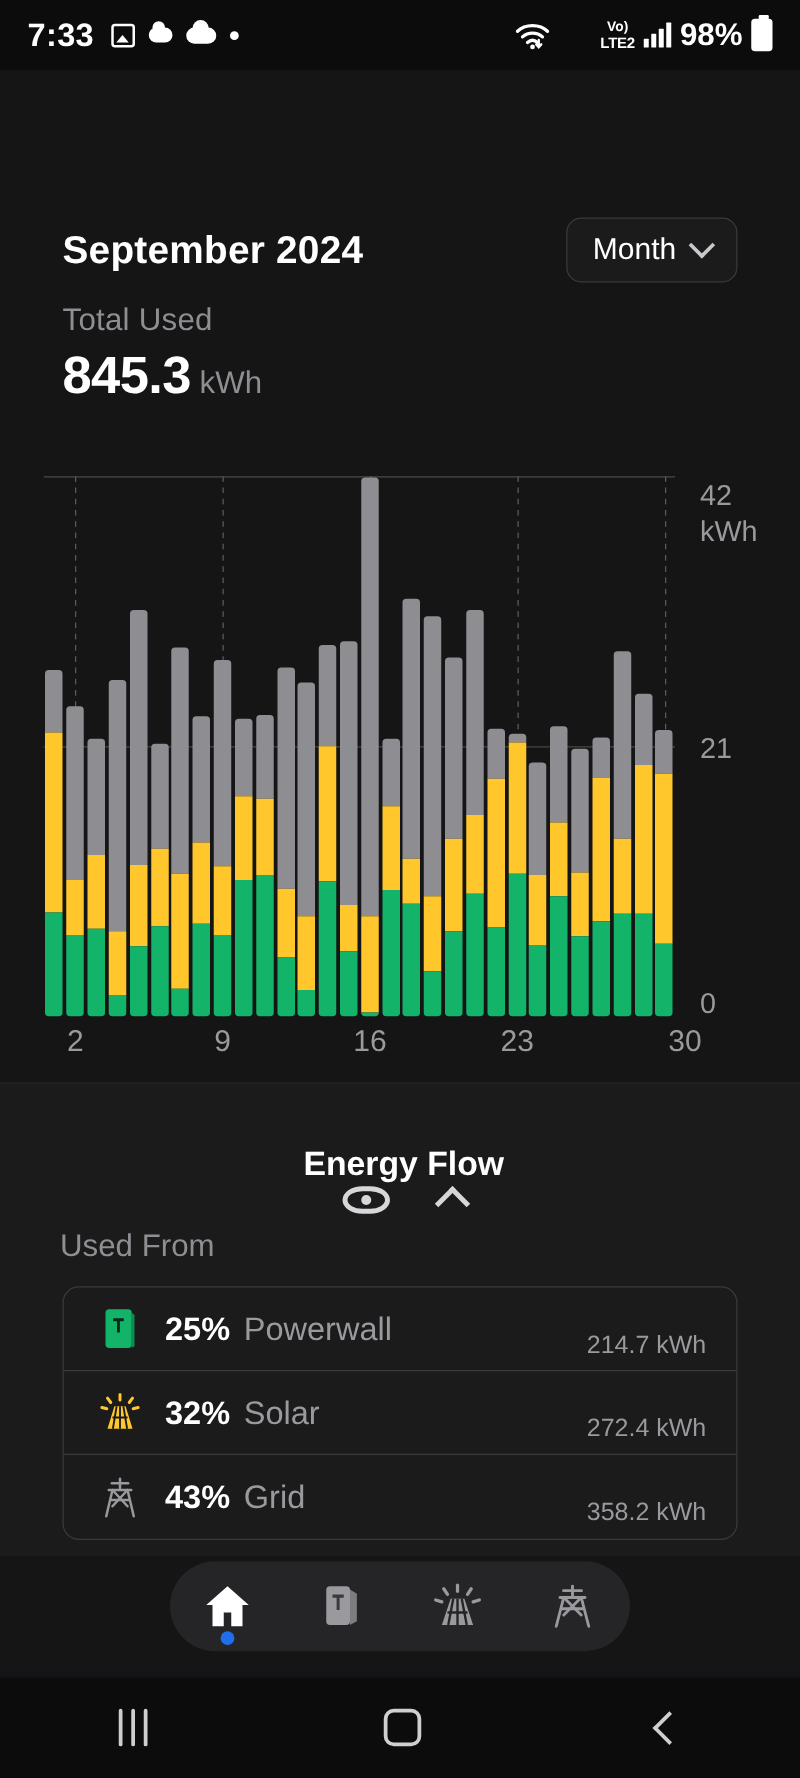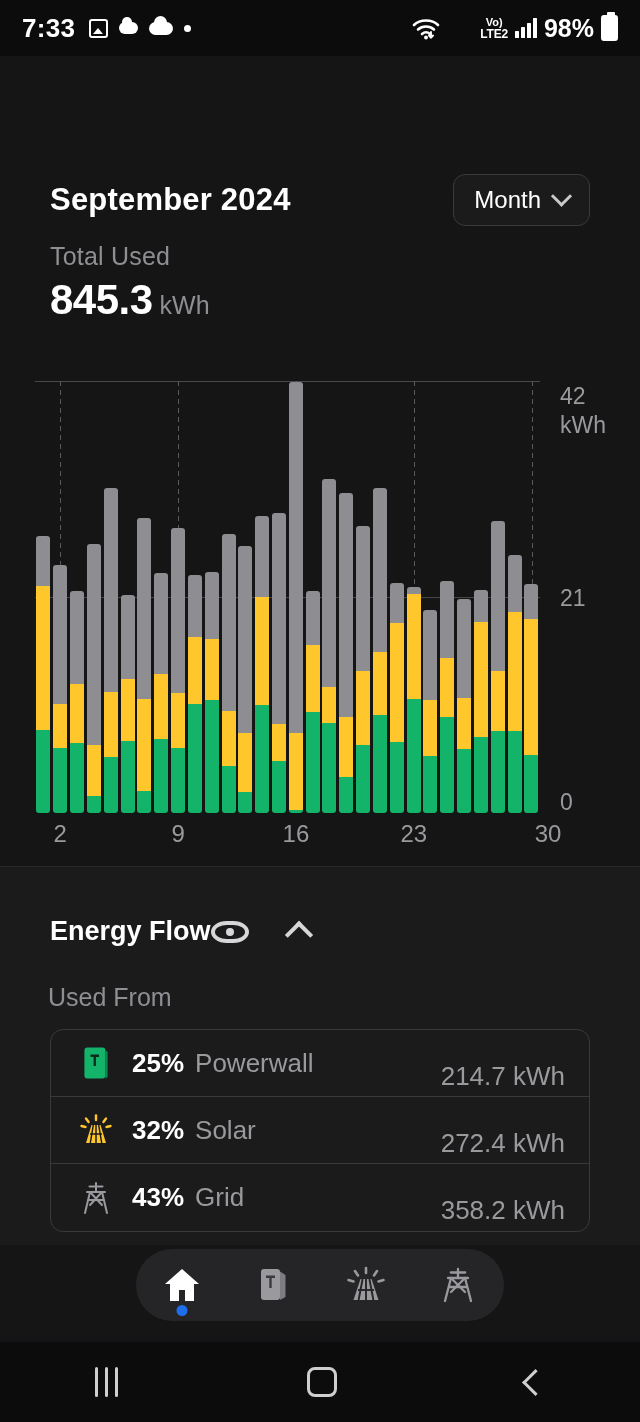--- a/index.html
+++ b/index.html
@@ -157,21 +157,21 @@
     position:absolute; top:866px; left:0; width:640px; height:1px; background:#2a2a2c;
   }
 
   
   .ef{
     position:absolute; top:867px; left:0; width:640px; height:378px;
     background:#1b1b1c;
   }
   .ef-head{
     position:absolute; top:49px; left:50px; right:44px;
-    display:flex; align-items:center; 
+    display:flex; align-items:center; flex-direction:column;
   }
   .ef-title{ font-size:27px; font-weight:700; color:#fff; }
   .ef-actions{ display:flex; align-items:center; gap:40px; }
   .eye{
     width:38px;height:22px;border-radius:50% 50% 50% 50%/60% 60% 60% 60%;
     border:4px solid #d7d7da; display:flex;align-items:center;justify-content:center;
   }
   .eye i{ width:8px;height:8px;border-radius:50%;background:#d7d7da;display:block; }
   .chev-u{
     width:20px;height:20px;border-left:4px solid #d7d7da;border-top:4px solid #d7d7da;
@@ -187,21 +187,21 @@
   }
   .ef-row{
     display:flex; align-items:center; height:67px;
     padding:0 24px 0 26px;
     border-bottom:1.5px solid #3a3a3c;
   }
   .ef-row:last-child{ border-bottom:none; }
   .ef-ic{ width:38px; display:flex; align-items:center; justify-content:center; }
   .ef-pct{ font-size:26px; font-weight:700; color:#fff; margin-left:17px; }
   .ef-name{ font-size:26px; color:#9a9a9e; margin-left:11px; }
-  .ef-val{ margin-left:auto; font-size:26px; color:#9a9a9e;margin-top:26px; }
+  .ef-val{ margin-left:auto; font-size:20px; color:#9a9a9e;margin-top:26px; }
 
   
   .tabbar{
     position:absolute; top:1249px; left:136px;
     width:368px; height:72px;
     background:#252527; border-radius:36px;
     display:flex; align-items:center; justify-content:space-around;
   }
   .tab{ position:relative; width:74px; height:72px; display:flex; align-items:center; justify-content:center; }
   .tab .dot{

